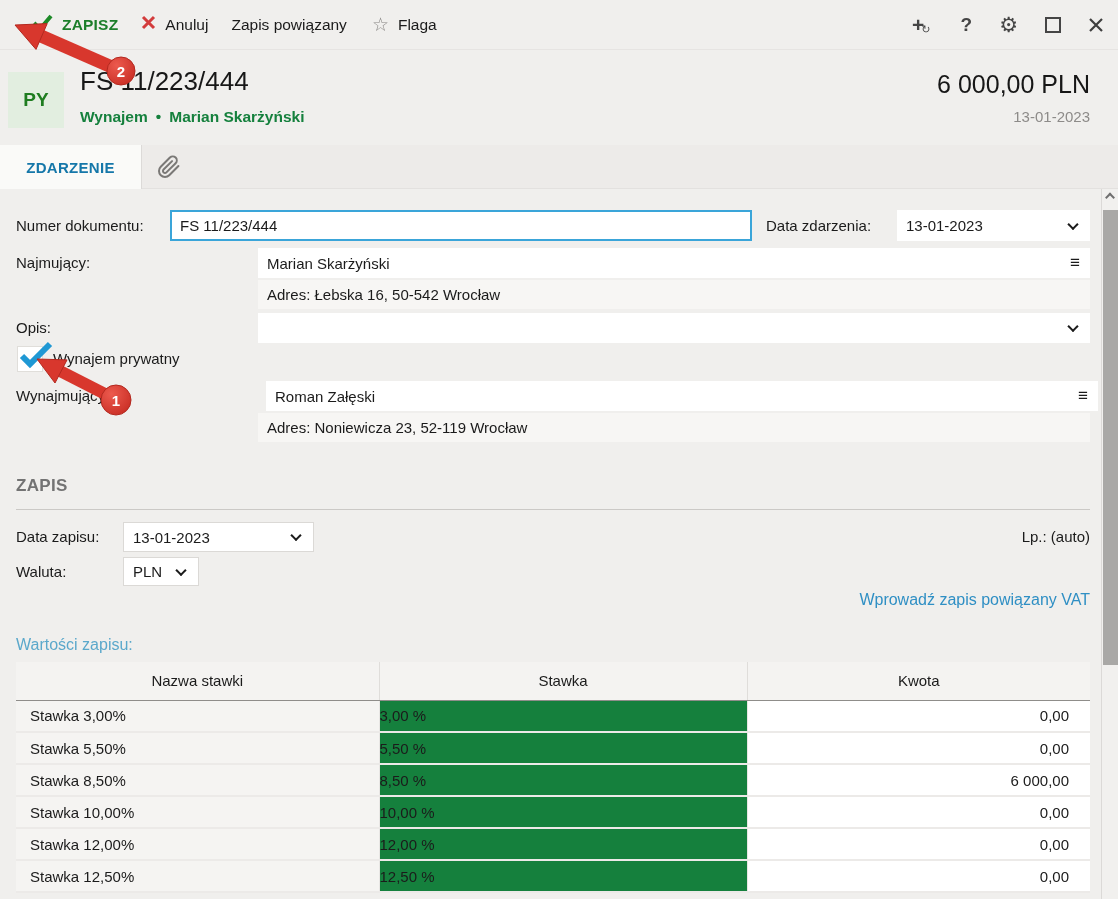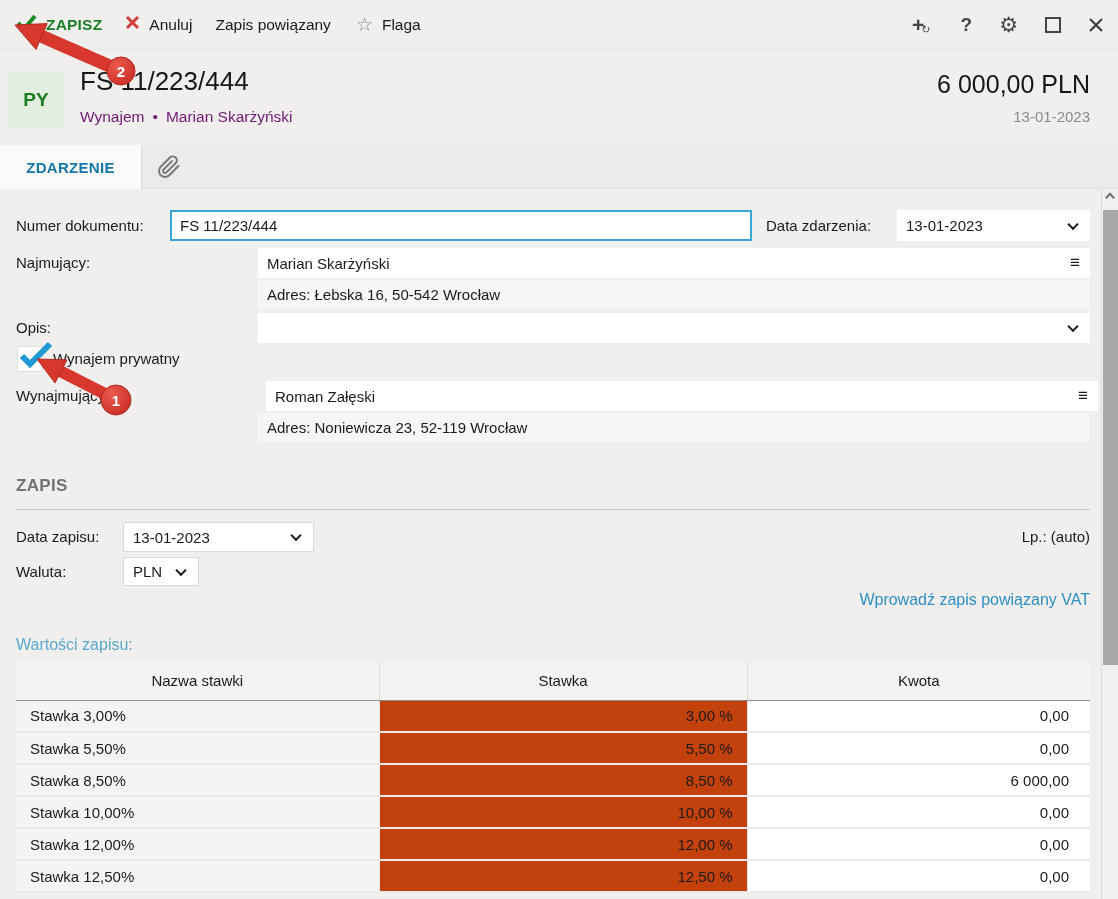--- a/index.html
+++ b/index.html
@@ -5,21 +5,21 @@
   * { margin:0; padding:0; box-sizing:border-box; }
   html,body { background:#d8d6d4; }
   body { font-family:"Liberation Sans", sans-serif; }
   .window {
     position:relative; width:1118px; height:899px;
     background:#f0efed; overflow:hidden; color:#1b1b1b;
   }
   
   .toolbar {
     position:absolute; left:0; top:0; width:100%; height:50px;
-    display:flex; align-items:center; padding-left:16px;
+    display:flex; align-items:center; padding-left:32px;
     background:#f0efed; border-bottom:1px solid #e6e4e2;
   }
   .tb-btn { display:flex; align-items:center; gap:9px; margin-right:23px;
             font-size:15.5px; cursor:default; white-space:nowrap; }
   .tb-btn.save span.lbl { color:#1c7e2a; font-weight:bold; letter-spacing:.2px; }
   .tb-btn .lbl { color:#1b1b1b; }
   .tb-star { font-size:19px; color:#8a8886; line-height:1; }
   .tb-right { margin-left:auto; display:flex; align-items:center; gap:27px; padding-right:14px; }
   .tb-ico { color:#454545; font-size:19px; line-height:1; display:flex; align-items:center; }
   .plus-new { position:relative; font-size:21px; font-weight:600; }
@@ -28,21 +28,21 @@
   .gear { font-size:21px; }
   .maxbox { display:inline-block; width:16px; height:16px; border:2px solid #454545; }
   
   .header { position:absolute; left:0; top:50px; width:100%; height:95px; background:#f0efed; }
   .py-badge {
     position:absolute; left:8px; top:22px; width:56px; height:56px;
     background:#e2eee0; color:#1e7d20; font-size:19px; font-weight:bold;
     display:flex; align-items:center; justify-content:center;
   }
   .title { position:absolute; left:80px; top:16px; font-size:26px; color:#171717; }
-  .subtitle { position:absolute; left:80px; top:58px; font-size:15.5px; color:#701a75; }
+  .subtitle { position:absolute; left:80px; top:58px; font-size:15.5px; color:#15803d;font-weight:bold; }
   .subtitle .dot { margin:0 8px; }
   .amount { position:absolute; right:28px; top:20px; font-size:25px; color:#171717; }
   .hdate { position:absolute; right:28px; top:58px; font-size:15px; color:#8d8b89; }
   
   .tabstrip { position:absolute; left:0; top:145px; width:100%; height:44px;
               background:#edebe9; border-bottom:1px solid #e3e1df; }
   .tab-active {
     position:absolute; left:0; top:0; width:142px; height:44px; background:#fafaf8;
     border-right:1px solid #dcdad8; display:flex; align-items:center; justify-content:center;
     color:#1577a9; font-weight:bold; font-size:15px; letter-spacing:.3px;
@@ -78,21 +78,21 @@
     height:38px; background:#f4f3f1; font-weight:400; font-size:15px; color:#1b1b1b;
     border-bottom:1px solid #8f8d8a; border-right:1px solid #dfddda; text-align:center;
   }
   .rate-table th:last-child { border-right:none; }
   .rate-table td {
     height:32px; font-size:15px; color:#1b1b1b;
     border-bottom:2px solid #eceae8; border-right:1px solid #e8e6e4;
   }
   .rate-table td:last-child { border-right:none; }
   .rate-table td.c-name { background:#f5f4f2; padding-left:14px; }
-  .rate-table td.c-rate { background:#c2410c; text-align:right; padding-right:14px; }
+  .rate-table td.c-rate { background:#15803d; text-align:left; padding-right:14px; }
   .rate-table td.c-amount { background:#ffffff; text-align:right; padding-right:21px; }
   
   .scrollbar { position:absolute; right:0; top:189px; width:17px; height:710px;
                background:#f1f0ee; border-left:1px solid #dbd9d7; }
   .sb-up { position:absolute; top:5px; left:50%; width:7px; height:7px;
            border-left:2px solid #6f6f6f; border-top:2px solid #6f6f6f;
            transform:translateX(-50%) rotate(45deg); }
   .sb-thumb { position:absolute; left:1px; top:21px; width:15px; height:455px; background:#a9a8a6; }
   
   .annot { position:absolute; left:0; top:0; width:1118px; height:899px; pointer-events:none; z-index:9; }

